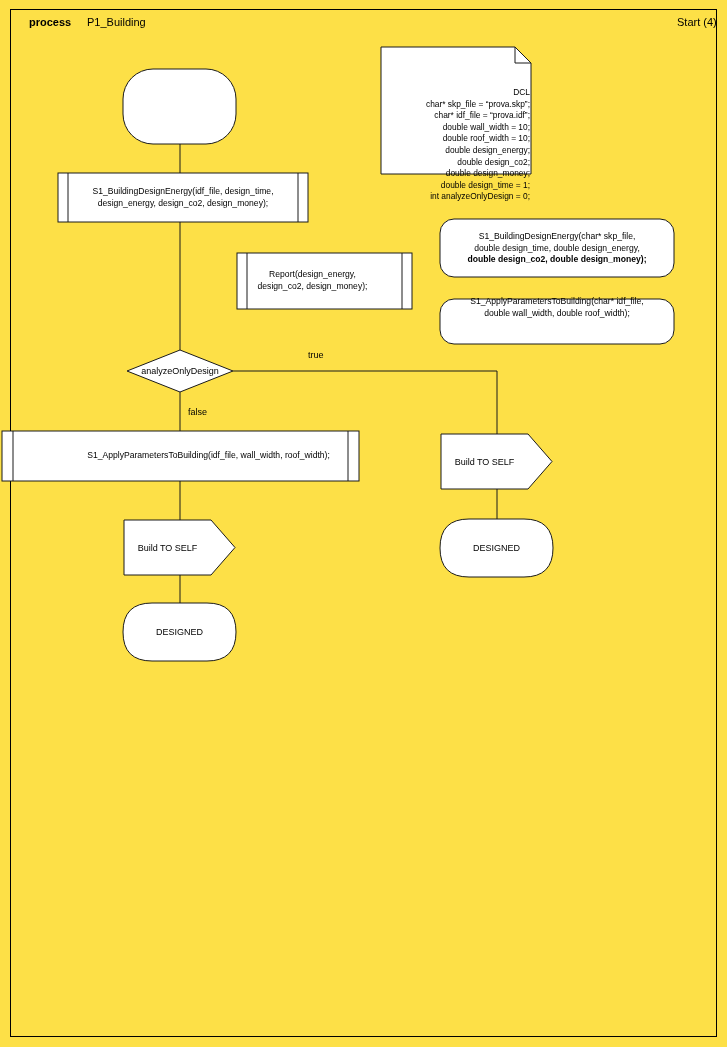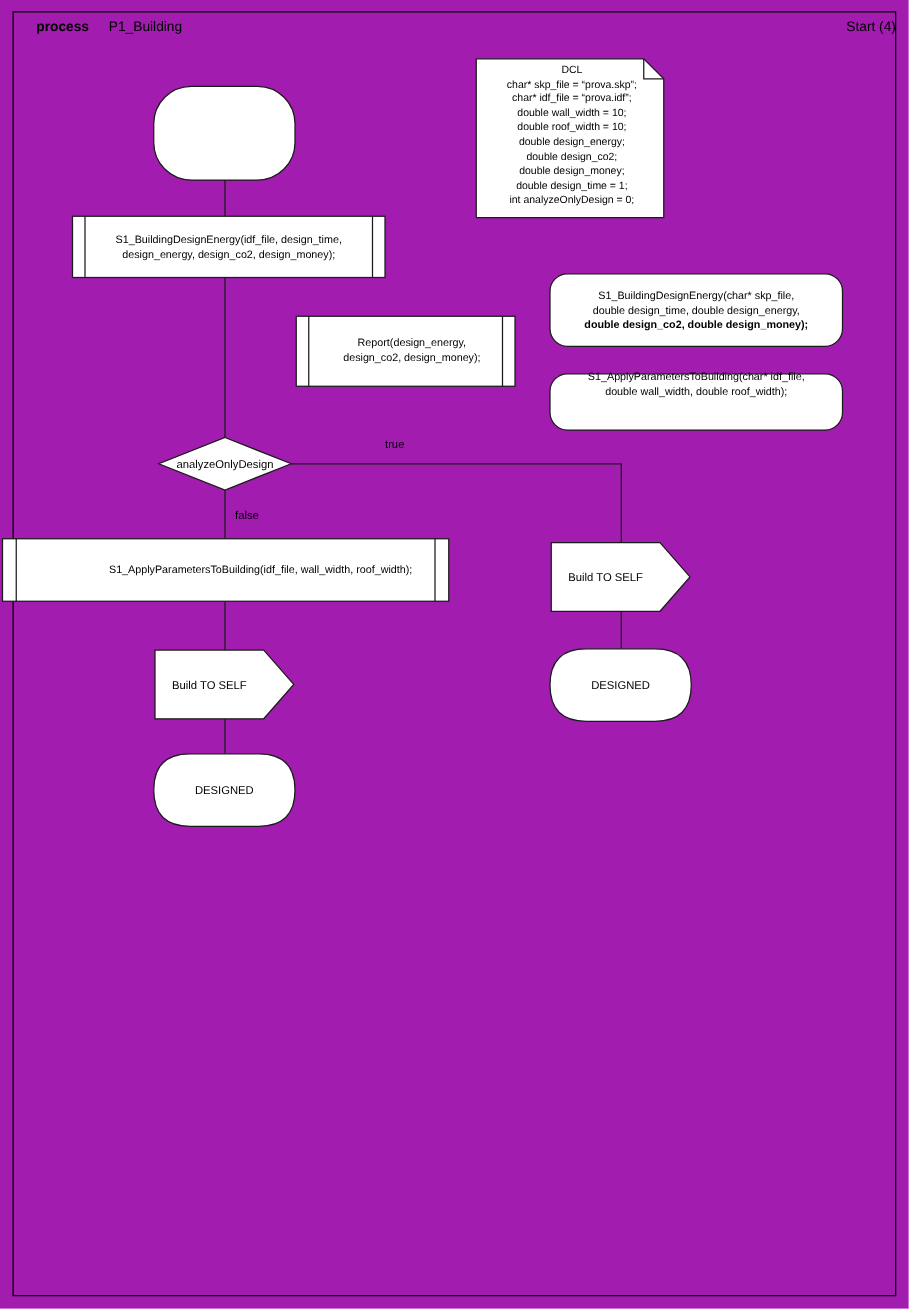--- a/index.html
+++ b/index.html
@@ -8,21 +8,21 @@
     background: #ffffff;
   }
   body {
     font-family: "Liberation Sans", sans-serif;
     -webkit-font-smoothing: antialiased;
   }
   #page {
     position: relative;
     width: 727px;
     height: 1047px;
-    background: #a21caf;
+    background: #fde047;
     overflow: hidden;
   }
   #page-border {
     position: absolute;
     left: 10px;
     top: 9px;
     width: 707px;
     height: 1028px;
     border: 1px solid #000000;
     box-sizing: border-box;
@@ -69,22 +69,23 @@
     position: absolute;
     font-size: 9px;
     color: #000000;
     white-space: nowrap;
   }
   .dcl-text {
     position: absolute;
     font-size: 8.4px;
     line-height: 11.6px;
     color: #000000;
-    text-align: center;
+    text-align: right;
     white-space: pre-line;
+    margin-top: 37px;
   }
   .node-lbl {
     position: absolute;
     font-size: 9px;
     color: #000000;
     text-align: center;
     white-space: nowrap;
   }
   .sub-lbl {
     position: absolute;
@@ -178,21 +179,21 @@
 double design_co2;
 double design_money;
 double design_time = 1;
 int analyzeOnlyDesign = 0;</div>
 
   <div class="sub-lbl" style="left:68px; top:186px; width:230px;">
     <div>S1_BuildingDesignEnergy(idf_file, design_time,</div>
     <div class="b" style="font-weight:normal;">design_energy, design_co2, design_money);</div>
   </div>
 
-  <div class="sub-lbl" style="left:247px; top:269px; width:131px;padding-left:17px;">
+  <div class="sub-lbl" style="left:247px; top:269px; width:131px;">
     <div>Report(design_energy,</div>
     <div>design_co2, design_money);</div>
   </div>
 
   <div class="node-lbl" style="left:80px; top:366px; width:200px;">analyzeOnlyDesign</div>
 
   <div class="edge-lbl" style="left:267px; top:350px;padding-left:41px;">true</div>
   <div class="edge-lbl" style="left:188px; top:407px;">false</div>
 
   <div class="sub-lbl" style="left:13px; top:450px; width:335px;padding-left:28px;">

